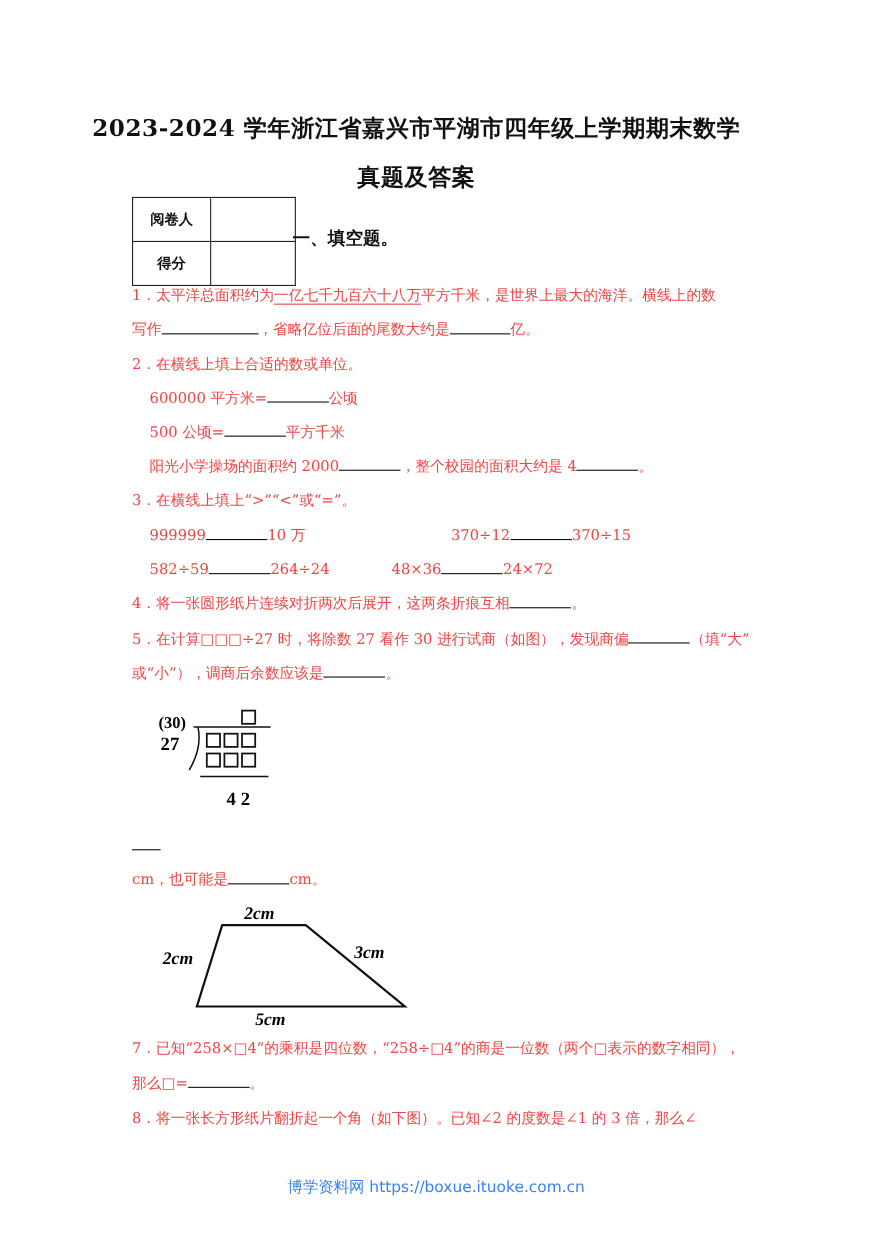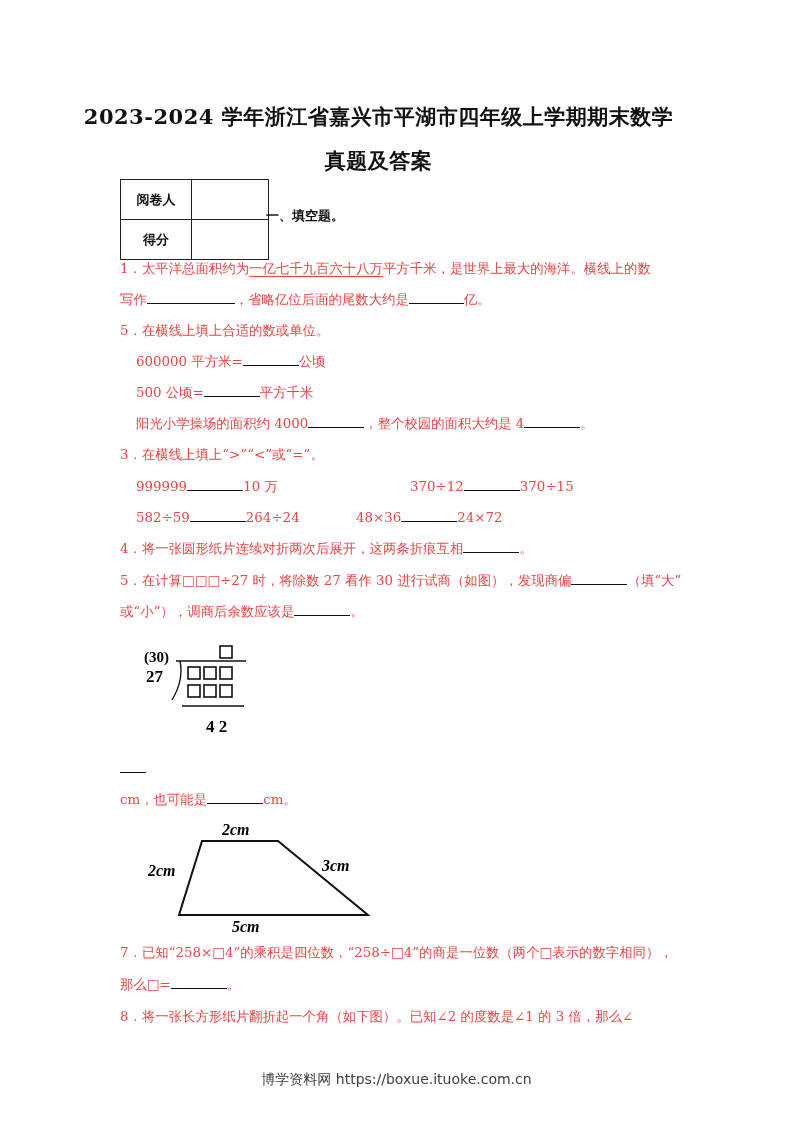--- a/index.html
+++ b/index.html
@@ -8,22 +8,22 @@
   .abs { position:absolute; }
   .title { left:0; width:757px; text-align:center; font-weight:bold; font-size:21px; letter-spacing:0.5px; }
   .line { position:absolute; font-size:13.4px; white-space:nowrap; color:#ef4444; }
   .blank { display:inline-block; border-bottom:1px solid #111; height:12px; vertical-align:baseline; }
   .ul { text-decoration:underline; text-underline-offset:3px; }
   table.score { position:absolute; left:120px; top:179px; border-collapse:collapse; }
   table.score td { border:1px solid #222; height:37px; font-size:13px; font-weight:bold;
                    font-family:"DejaVu Sans", sans-serif; text-align:center; }
   table.score td.lbl { width:68px; }
   table.score td.val { width:74px; }
-  .section { left:266px; top:207px; font-family:"DejaVu Sans", sans-serif; font-weight:bold; font-size:13px; }
-  .footer { left:0; width:793px; top:1071px; text-align:center; font-family:"DejaVu Sans", sans-serif; font-size:14px; color:#404040; }
+  .section { left:266px; top:207px; font-family:"DejaVu Sans", sans-serif; font-weight:bold; font-size:16px; }
+  .footer { left:0; width:793px; top:1071px; text-align:center; font-family:"DejaVu Sans", sans-serif; font-size:14px; color:#3b82f6; }
   svg text { font-family:"Liberation Serif", serif; font-weight:bold; }
 </style>
 </head>
 <body>
 
 <div class="abs title" style="top:103px;">2023-2024 学年浙江省嘉兴市平湖市四年级上学期期末数学</div>
 <div class="abs title" style="top:147px;">真题及答案</div>
 
 <table class="score">
   <tbody>
@@ -39,29 +39,29 @@
   </table>
 <div class="abs section">一、填空题。</div>
 
 <div class="line" style="left:120px; top:260px;">
   <span>1．太平洋总面积约为</span><span class="ul">一亿七千九百六十八万</span><span>平方千米，是世界上最大的海洋。横线上的数</span>
 </div>
 <div class="line" style="left:120px; top:291px;">
   <span>写作</span><span class="blank" style="width:88px;"></span><span>，省略亿位后面的尾数大约是</span><span class="blank" style="width:55px;"></span><span>亿。</span>
 </div>
 
-<div class="line" style="left:120px; top:322px;">5．在横线上填上合适的数或单位。</div>
+<div class="line" style="left:120px; top:322px;">2．在横线上填上合适的数或单位。</div>
 <div class="line" style="left:136px; top:353px;">
   <span>600000 平方米=</span><span class="blank" style="width:56px;"></span><span>公顷</span>
 </div>
 <div class="line" style="left:136px; top:384px;">
   <span>500 公顷=</span><span class="blank" style="width:56px;"></span><span>平方千米</span>
 </div>
 <div class="line" style="left:136px; top:415px;">
-  <span>阳光小学操场的面积约 4000</span><span class="blank" style="width:56px;"></span><span>，整个校园的面积大约是 4</span><span class="blank" style="width:56px;"></span><span>。</span>
+  <span>阳光小学操场的面积约 2000</span><span class="blank" style="width:56px;"></span><span>，整个校园的面积大约是 4</span><span class="blank" style="width:56px;"></span><span>。</span>
 </div>
 
 <div class="line" style="left:120px; top:446px;">3．在横线上填上“&gt;”“&lt;”或“=”。</div>
 <div class="line" style="left:136px; top:478px;">
   <span>999999</span><span class="blank" style="width:56px;"></span><span>10 万</span>
 </div>
 <div class="line" style="left:366px; top:478px;margin-left:44px;">
   <span>370÷12</span><span class="blank" style="width:56px;"></span><span>370÷15</span>
 </div>
 <div class="line" style="left:136px; top:509px;">

